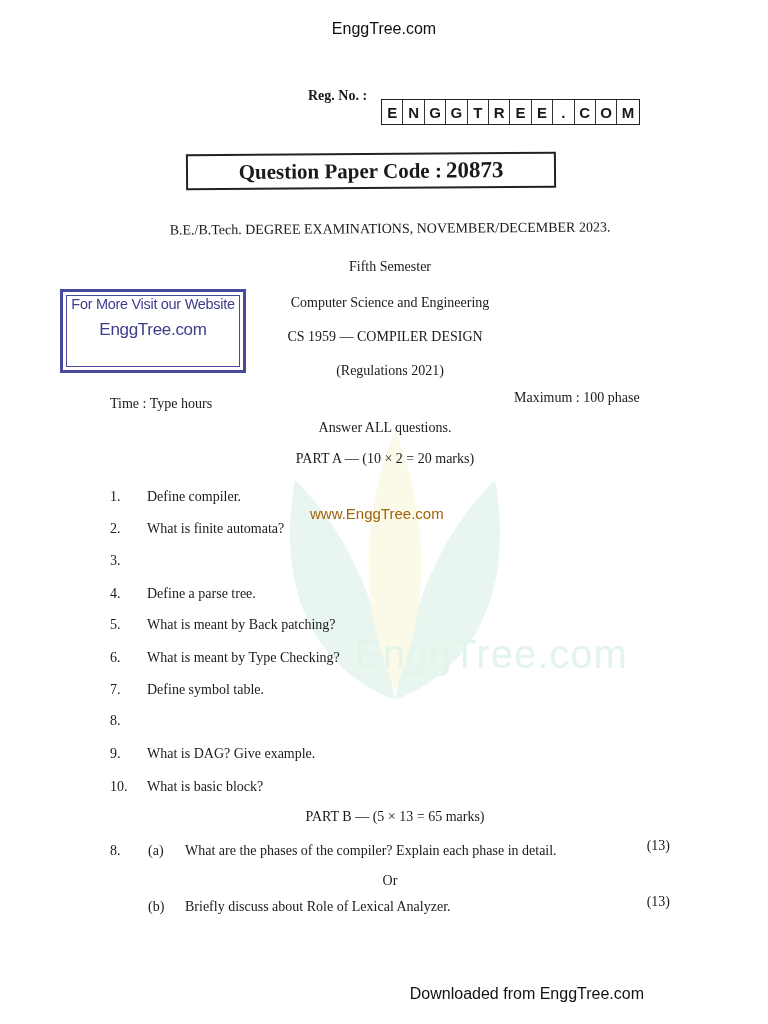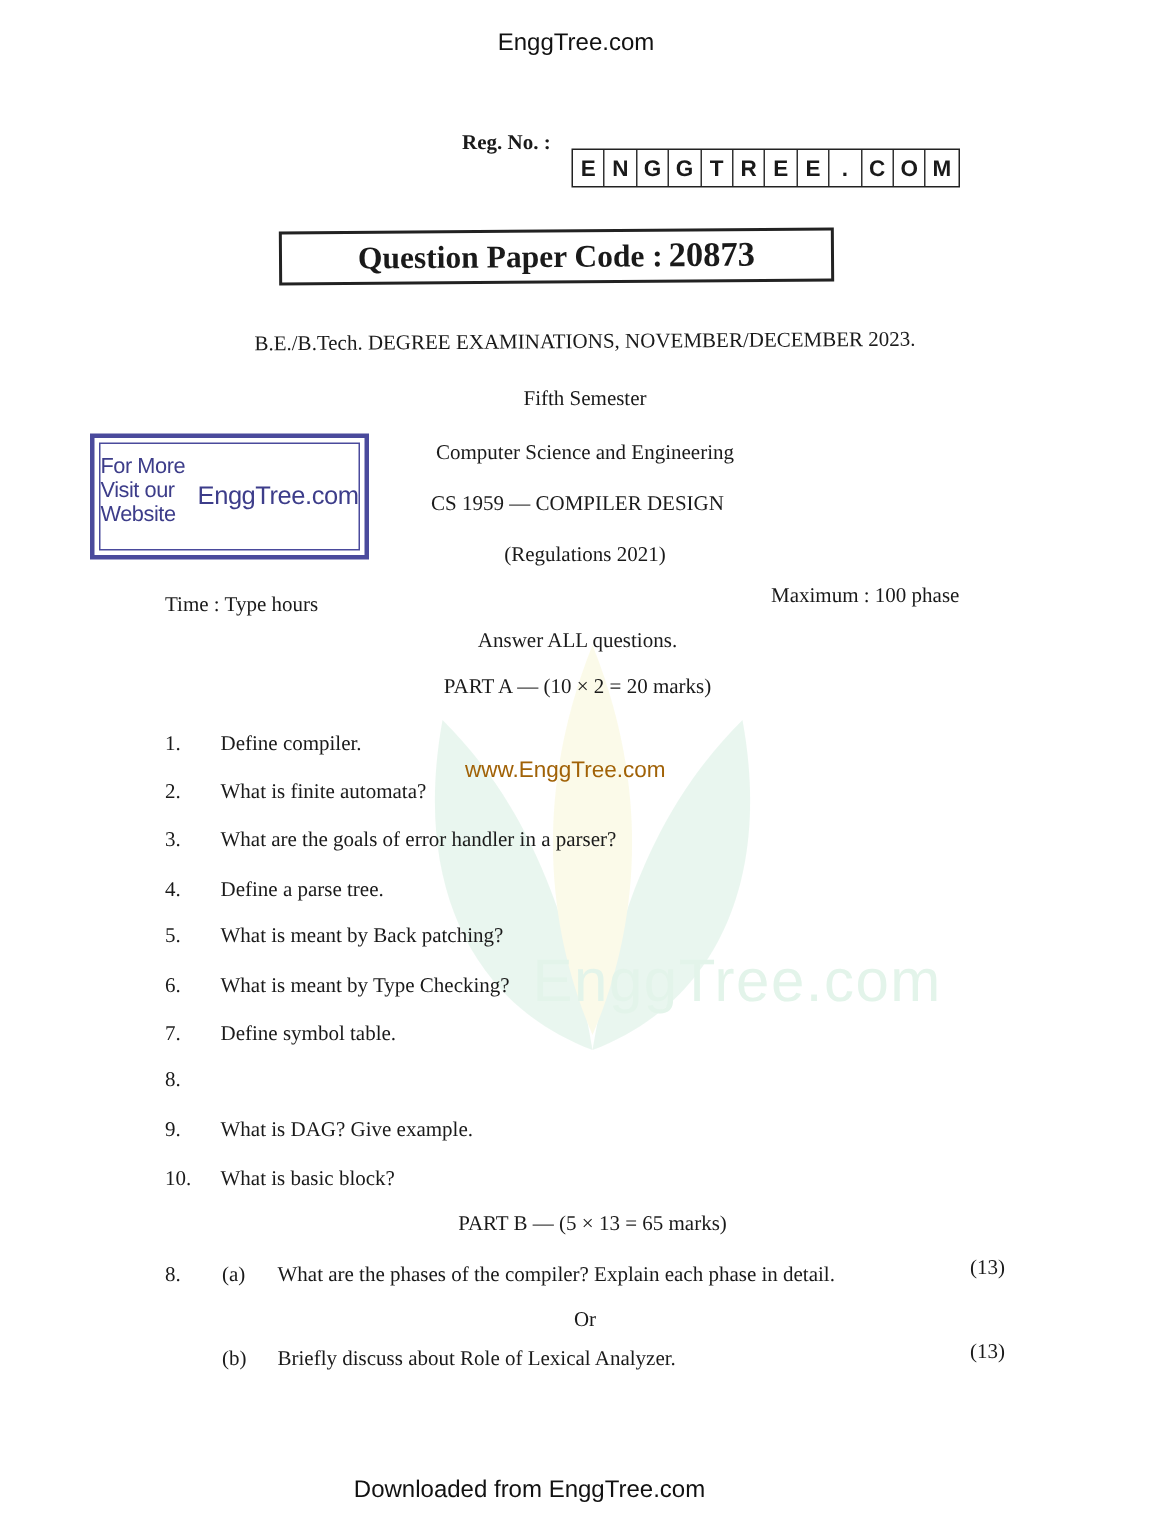--- a/index.html
+++ b/index.html
@@ -17,21 +17,21 @@
     }
     .abs { position: absolute; }
     .sans { font-family: "Liberation Sans", sans-serif; }
 
     .top-site {
       left: 0; width: 768px; top: 20px;
       text-align: center; font-size: 16px; color: #111;
     }
     .bottom-site {
       left: 0; width: 644px; top: 985px;
-      text-align: center; font-size: 16px; color: #111; padding-left: 31px;
+      text-align: right; font-size: 16px; color: #111;
     }
 
     
     .reg-label {
       left: 308px; top: 88px; font-size: 14px; font-weight: bold;
       font-family: "Liberation Serif", serif;
     }
     .reg-boxes {
       left: 381px; top: 99px; height: 24px; display: flex;
       border: 1.5px solid #222;
@@ -65,21 +65,21 @@
 
     
     .promo-box {
       left: 60px; top: 289px; width: 186px; height: 84px;
       border: 3px solid #4a4a9c; box-sizing: border-box;
       background: #fff;
     }
     .promo-inner {
       position: absolute; left: 3px; top: 3px; right: 3px; bottom: 3px;
       border: 1.5px solid #4a4a9c;
-      display: flex; align-items: center; 
+      display: flex; flex-direction: column; align-items: center; 
       color: #3d3d8a; font-family: "Liberation Sans", sans-serif;
     }
     .promo-line1 { font-size: 14.5px; letter-spacing: -0.3px; margin-bottom: 8px; }
     .promo-line2 { font-size: 17px; letter-spacing: -0.3px; }
 
     .time { left: 110px; top: 396px; font-family: "Liberation Serif", serif; font-size: 14px; }
     .maxmarks { left: 514px; top: 390px; font-family: "Liberation Serif", serif; font-size: 14px; }
     .instructions { left: 250px; width: 270px; top: 420px; }
     .partA { left: 240px; width: 290px; top: 451px; }
 
@@ -169,21 +169,20 @@
 <div class="q-row" style="top:489px">
   <span class="q-num">1.</span>
   <span class="q-text">Define compiler.</span>
 </div>
 <div class="q-row" style="top:521px">
   <span class="q-num">2.</span>
   <span class="q-text">What is finite automata?</span>
 </div>
 <div class="q-row" style="top:553px">
   <span class="q-num">3.</span>
-  <span class="q-text">What are the goals of error handler in a parser?</span>
 </div>
 <div class="q-row" style="top:586px">
   <span class="q-num">4.</span>
   <span class="q-text">Define a parse tree.</span>
 </div>
 <div class="q-row" style="top:617px">
   <span class="q-num">5.</span>
   <span class="q-text">What is meant by Back patching?</span>
 </div>
 <div class="q-row" style="top:650px">

